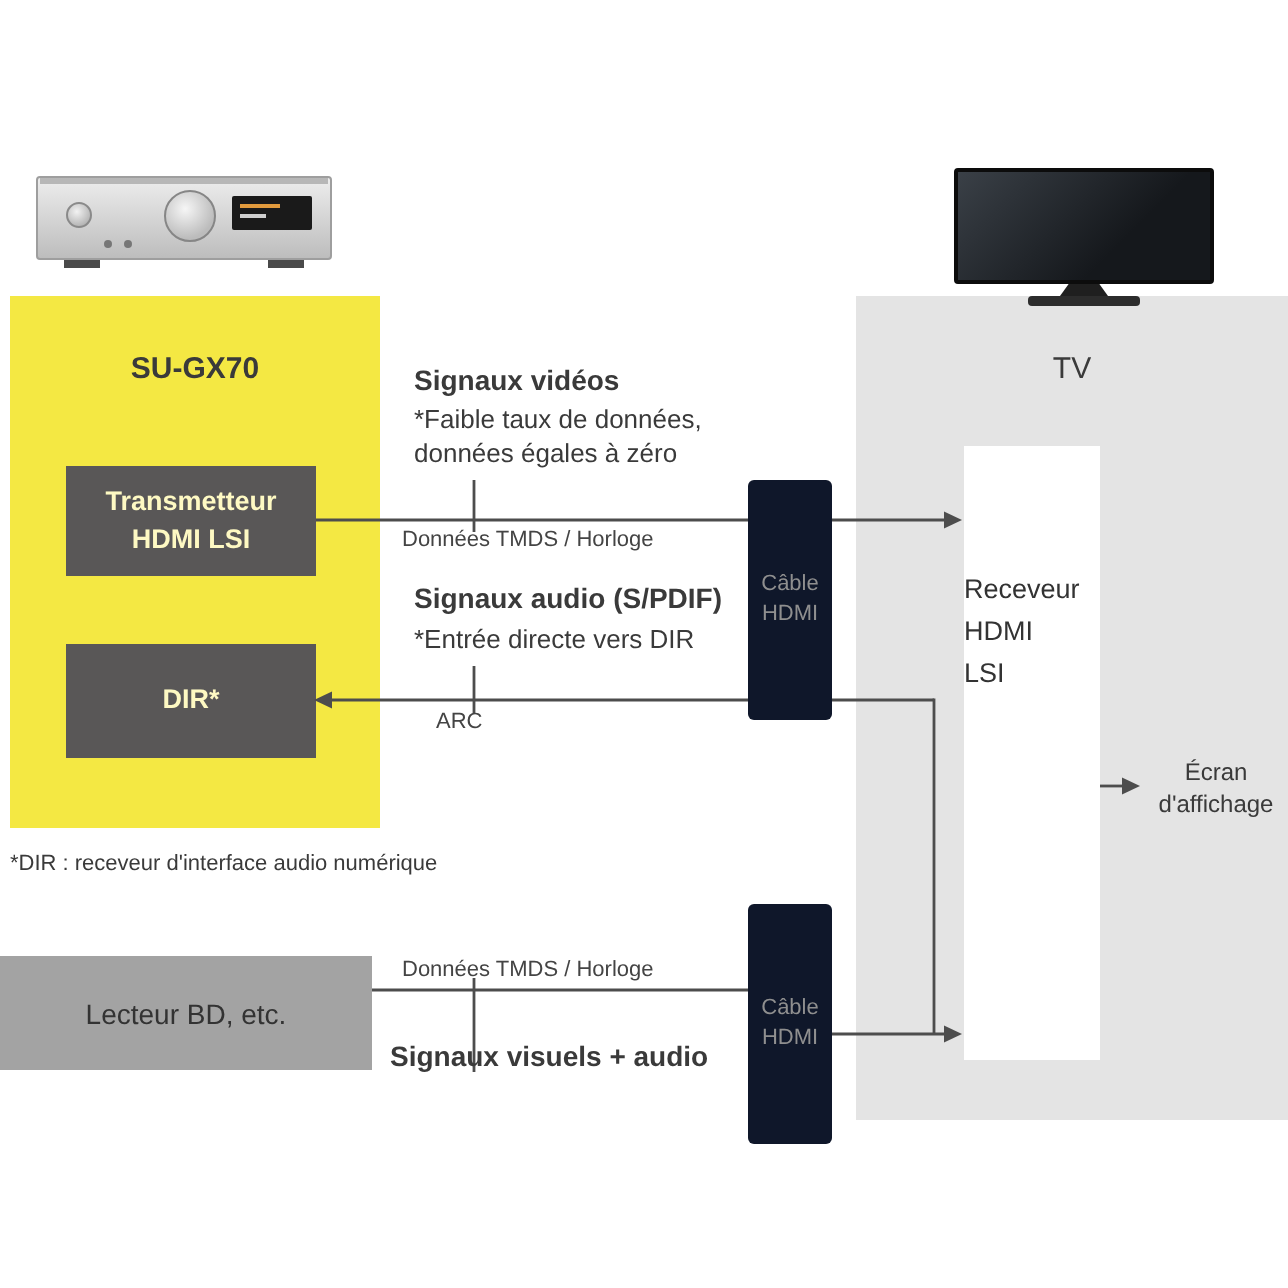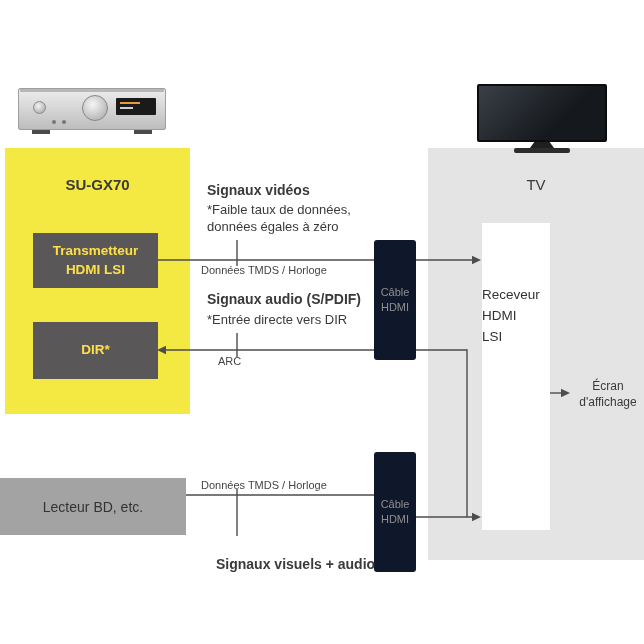--- a/index.html
+++ b/index.html
@@ -18,41 +18,41 @@
                   text-align:left; padding-top:62px; font-size:13.5px; line-height:1.55; color:#333; }
   .bd-box { left:0px; top:478px; width:186px; height:57px; background:#a3a3a3; z-index:2;
             display:flex; align-items:center; justify-content:center; font-size:14px; color:#333; }
   .cable-box { width:42px; height:120px; background:#0f172a; border-radius:3px; z-index:4;
                display:flex; align-items:center; justify-content:center; text-align:center;
                font-size:11px; line-height:1.35; color:#8f8f8f; }
   .cable-top { left:374px; top:240px; }
   .cable-bottom { left:374px; top:452px; }
 
   
-  .dark-box { left:33px; width:125px; background:#595757; color:#fde047; z-index:2;
+  .dark-box { left:33px; width:125px; background:#595757; color:#fef9c3; z-index:2;
               display:flex; align-items:center; justify-content:center; text-align:center;
               font-size:13.5px; font-weight:bold; line-height:1.35; }
   .transmitter-box { top:233px; height:55px; }
   .dir-box { top:322px; height:57px; }
 
   
   .su-title { left:5px; top:176px; width:185px; text-align:center; font-size:15px; font-weight:bold; z-index:5; }
   .tv-title { left:428px; top:176px; width:216px; text-align:center; font-size:15px; z-index:5; }
   .lbl-bold { font-size:14px; font-weight:bold; z-index:5; }
   .lbl { font-size:13px; line-height:1.32; z-index:5; }
   .lbl-small { font-size:11px; color:#444; z-index:5; }
   .video-title { left:207px; top:182px; }
   .video-note { left:207px; top:201px; }
   .tmds-top { left:201px; top:264px; }
   .audio-title { left:207px; top:291px; }
   .audio-note { left:207px; top:311px; }
   .arc-label { left:201px; top:355px;margin-left:17px; }
   .footnote { left:5px; top:426px; font-size:11px; color:#3a3a3a; z-index:5; }
   .tmds-bottom { left:201px; top:479px; }
-  .bd-signal { left:195px; top:556px;margin-left:21px; }
+  .bd-signal { left:195px; top:520px; }
   .screen-label { left:572px; top:379px; width:72px; text-align:center; font-size:12px; line-height:1.3; z-index:5; }
 
   
   svg.lines { left:0; top:0; z-index:3; }
 
   
   .amp { left:18px; top:86px; width:148px; height:48px; z-index:2; }
   .amp-body { position:absolute; left:0; top:2px; width:148px; height:42px;
               background:linear-gradient(#ededed,#bdbdbd); border:1px solid #9e9e9e; border-radius:2px; }
   .amp-top { position:absolute; left:2px; top:3px; width:144px; height:3px; background:#8d8d8d; opacity:.55; }
@@ -143,20 +143,21 @@
 
   <div class="abs lbl-bold video-title">Signaux vidéos</div>
   <div class="abs lbl video-note pre">*Faible taux de données,
  données égales à zéro</div>
   <div class="abs lbl-small tmds-top">Données TMDS / Horloge</div>
 
   <div class="abs lbl-bold audio-title">Signaux audio (S/PDIF)</div>
   <div class="abs lbl audio-note">*Entrée directe vers DIR</div>
   <div class="abs lbl-small arc-label">ARC</div>
 
+  <div class="abs footnote">*DIR : receveur d'interface audio numérique</div>
 
   <div class="abs lbl-small tmds-bottom">Données TMDS / Horloge</div>
   <div class="abs lbl-bold bd-signal">Signaux visuels + audio</div>
 
   <div class="abs screen-label pre">Écran
 d'affichage</div>
 
 </div>
 
 </body></html>

